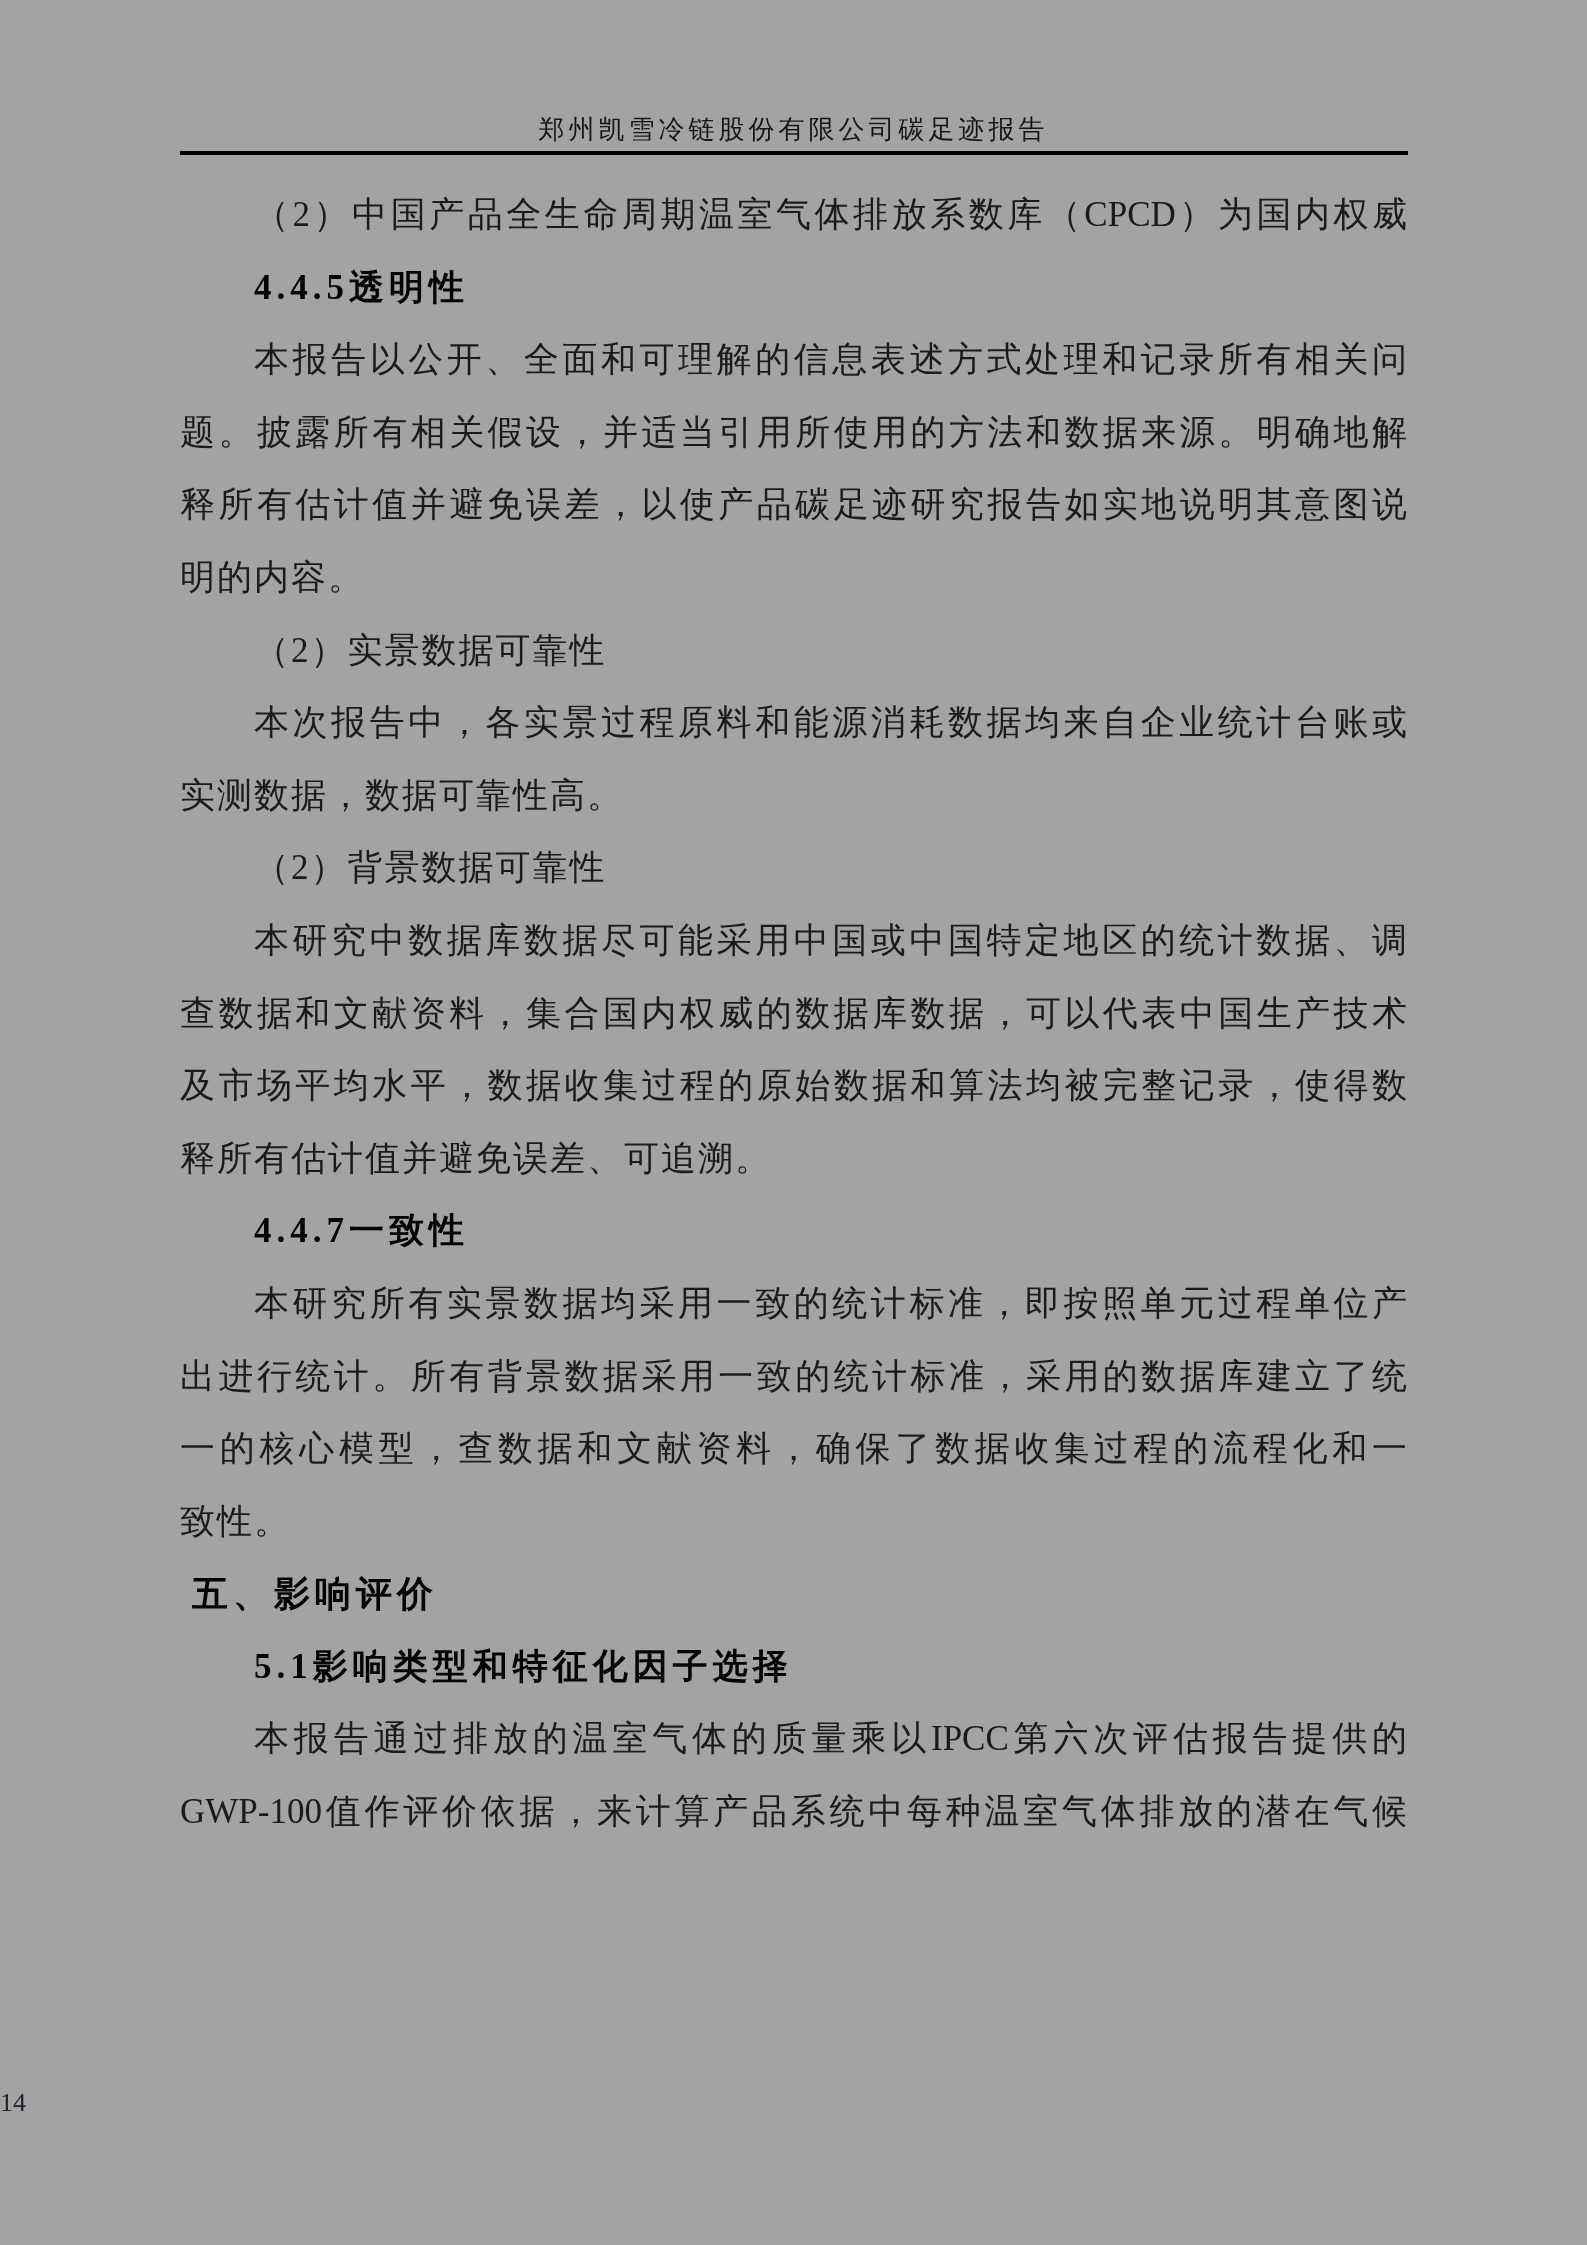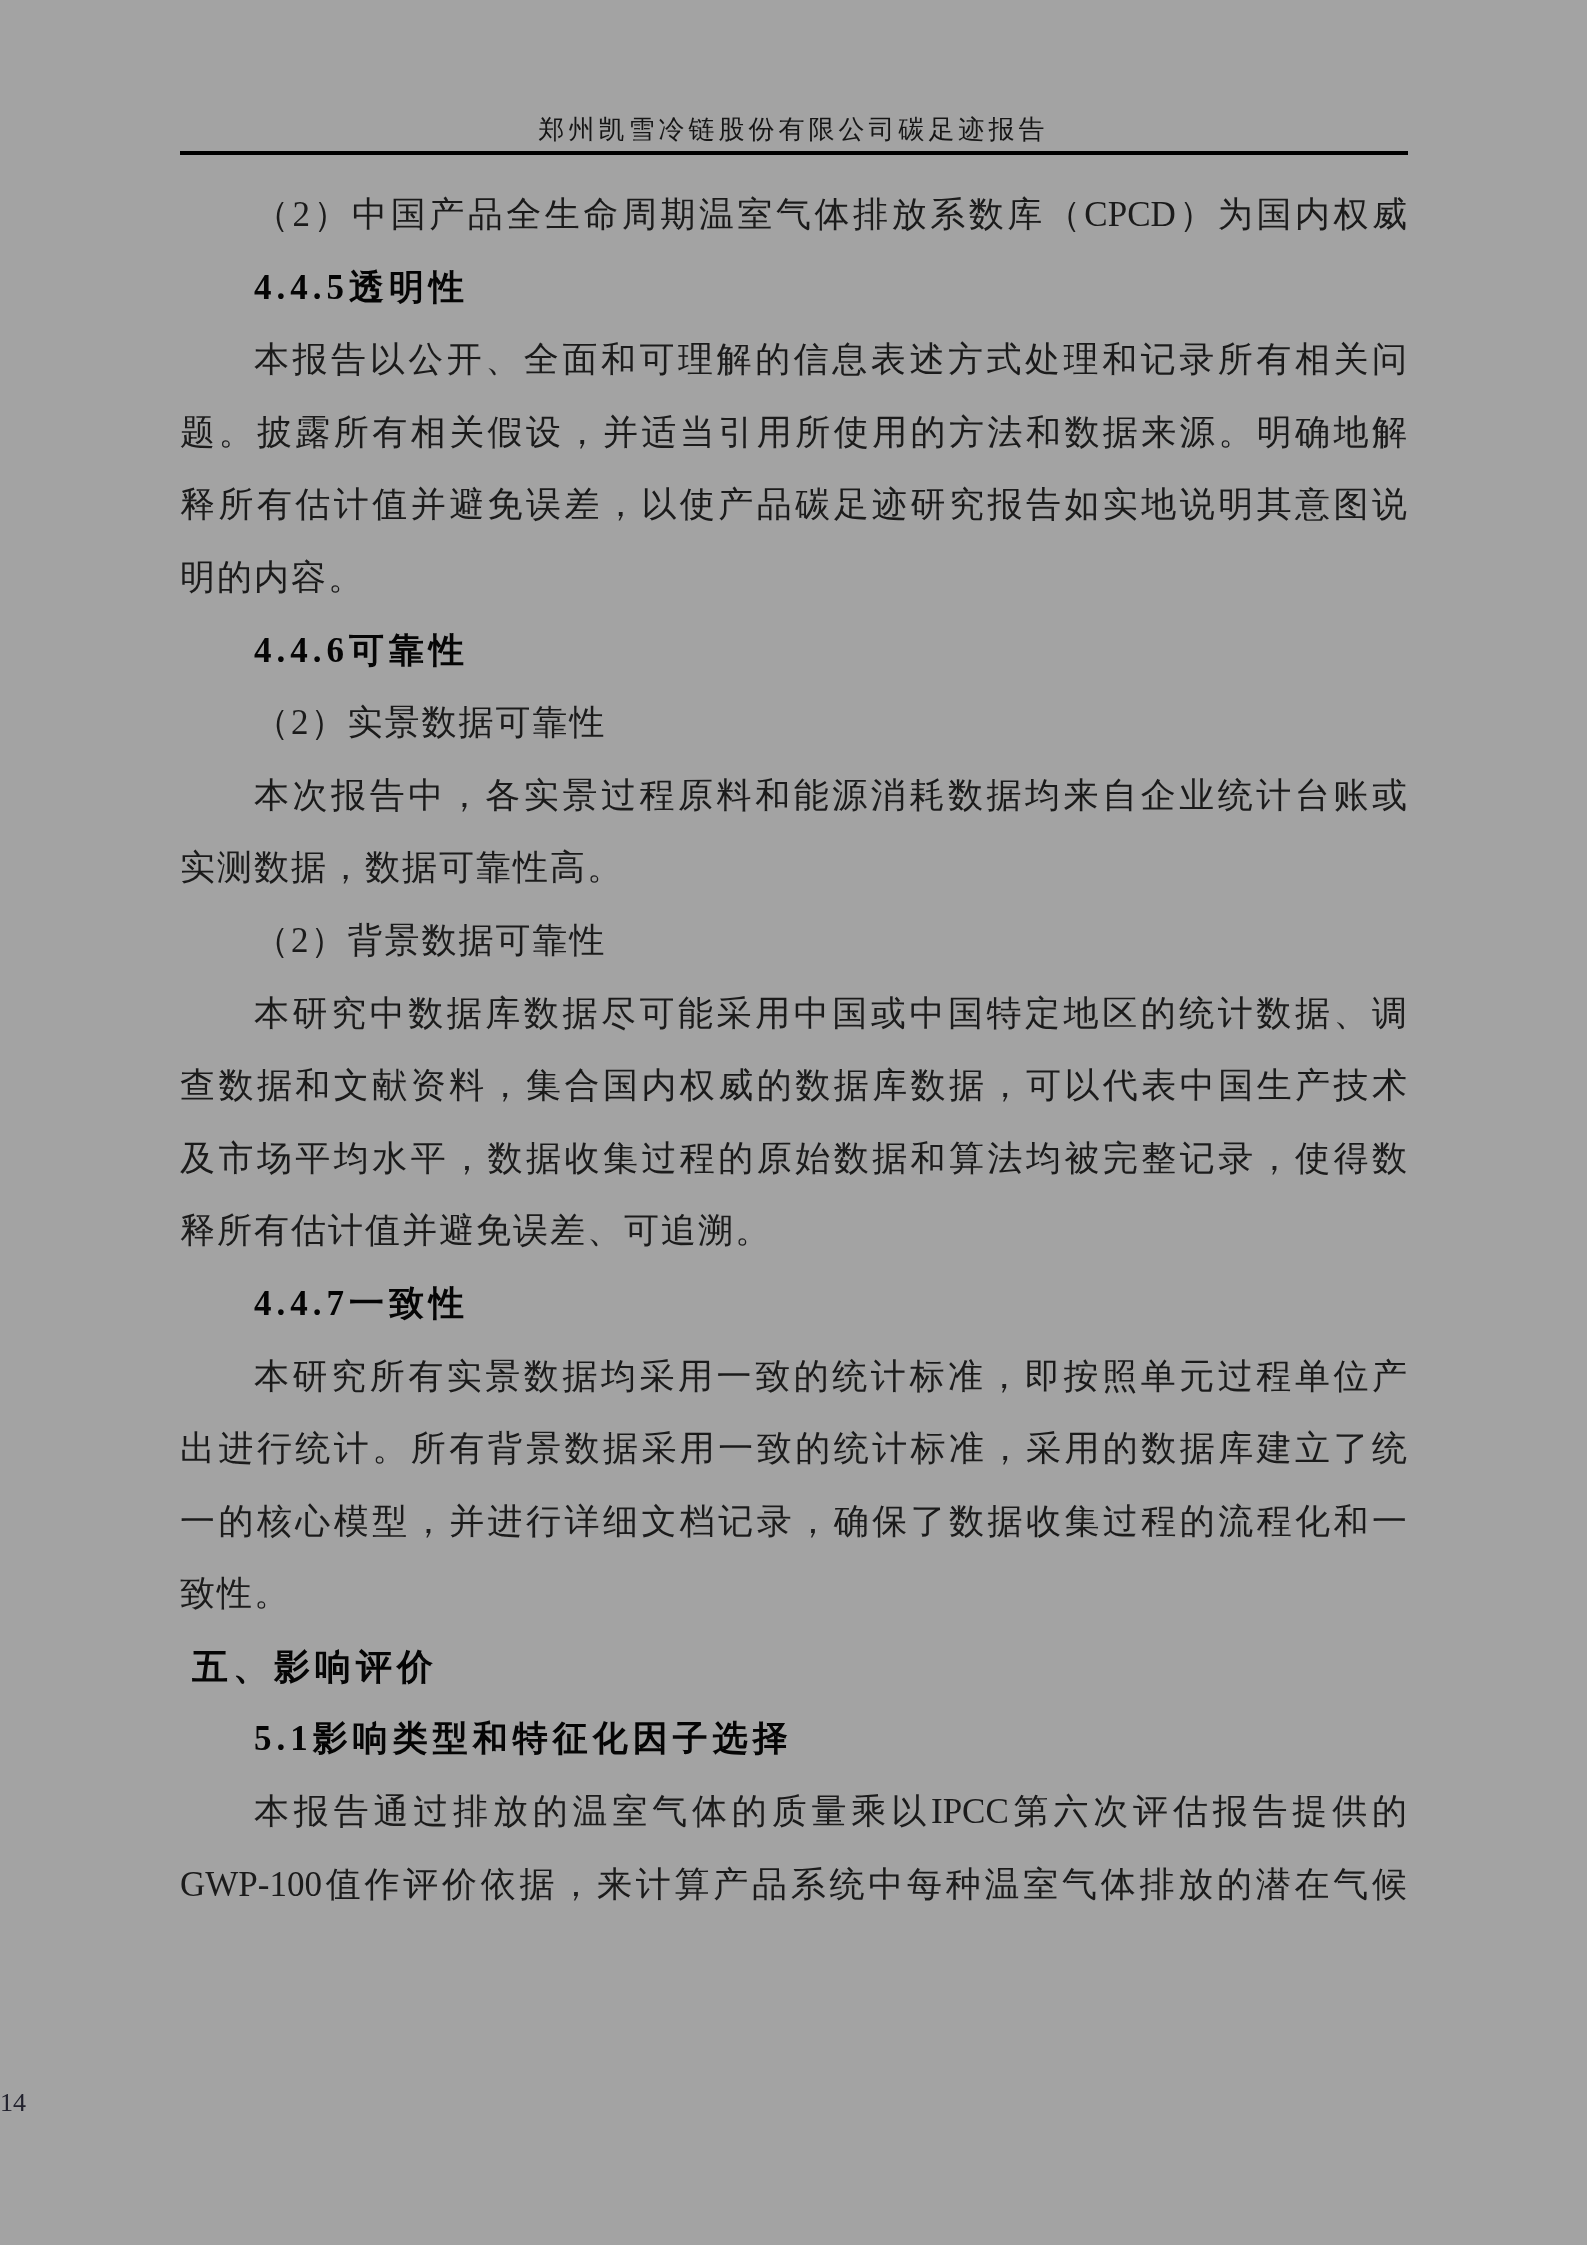--- a/index.html
+++ b/index.html
@@ -54,33 +54,32 @@
 
   <div class="header-rule"></div>
 
   <main class="content">
     <div class="ln ind jf">（2）中国产品全生命周期温室气体排放系数库（CPCD）为国内权威</div>
     <div class="ln ind hd">4.4.5透明性</div>
     <div class="ln ind jf">本报告以公开、全面和可理解的信息表述方式处理和记录所有相关问</div>
     <div class="ln jf">题。披露所有相关假设，并适当引用所使用的方法和数据来源。明确地解</div>
     <div class="ln jf">释所有估计值并避免误差，以使产品碳足迹研究报告如实地说明其意图说</div>
     <div class="ln">明的内容。</div>
-    <div class="ln ind hd">4.4.6可靠性</div>
     <div class="ln ind">（2）实景数据可靠性</div>
     <div class="ln ind jf">本次报告中，各实景过程原料和能源消耗数据均来自企业统计台账或</div>
     <div class="ln">实测数据，数据可靠性高。</div>
     <div class="ln ind">（2）背景数据可靠性</div>
     <div class="ln ind jf">本研究中数据库数据尽可能采用中国或中国特定地区的统计数据、调</div>
     <div class="ln jf">查数据和文献资料，集合国内权威的数据库数据，可以代表中国生产技术</div>
     <div class="ln jf">及市场平均水平，数据收集过程的原始数据和算法均被完整记录，使得数</div>
     <div class="ln">释所有估计值并避免误差、可追溯。</div>
     <div class="ln ind hd">4.4.7一致性</div>
     <div class="ln ind jf">本研究所有实景数据均采用一致的统计标准，即按照单元过程单位产</div>
     <div class="ln jf">出进行统计。所有背景数据采用一致的统计标准，采用的数据库建立了统</div>
-    <div class="ln jf">一的核心模型，并进行详细文档记录，确保了数据收集过程的流程化和一</div>
+    <div class="ln jf">一的核心模型，查数据和文献资料，确保了数据收集过程的流程化和一</div>
     <div class="ln">致性。</div>
     <div class="ln hd h1">五、影响评价</div>
     <div class="ln ind hd">5.1影响类型和特征化因子选择</div>
     <div class="ln ind jf">本报告通过排放的温室气体的质量乘以IPCC第六次评估报告提供的</div>
     <div class="ln jf">GWP-100值作评价依据，来计算产品系统中每种温室气体排放的潜在气候</div>
   </main>
 
   <div class="page-number">14</div>
 
 </div>

